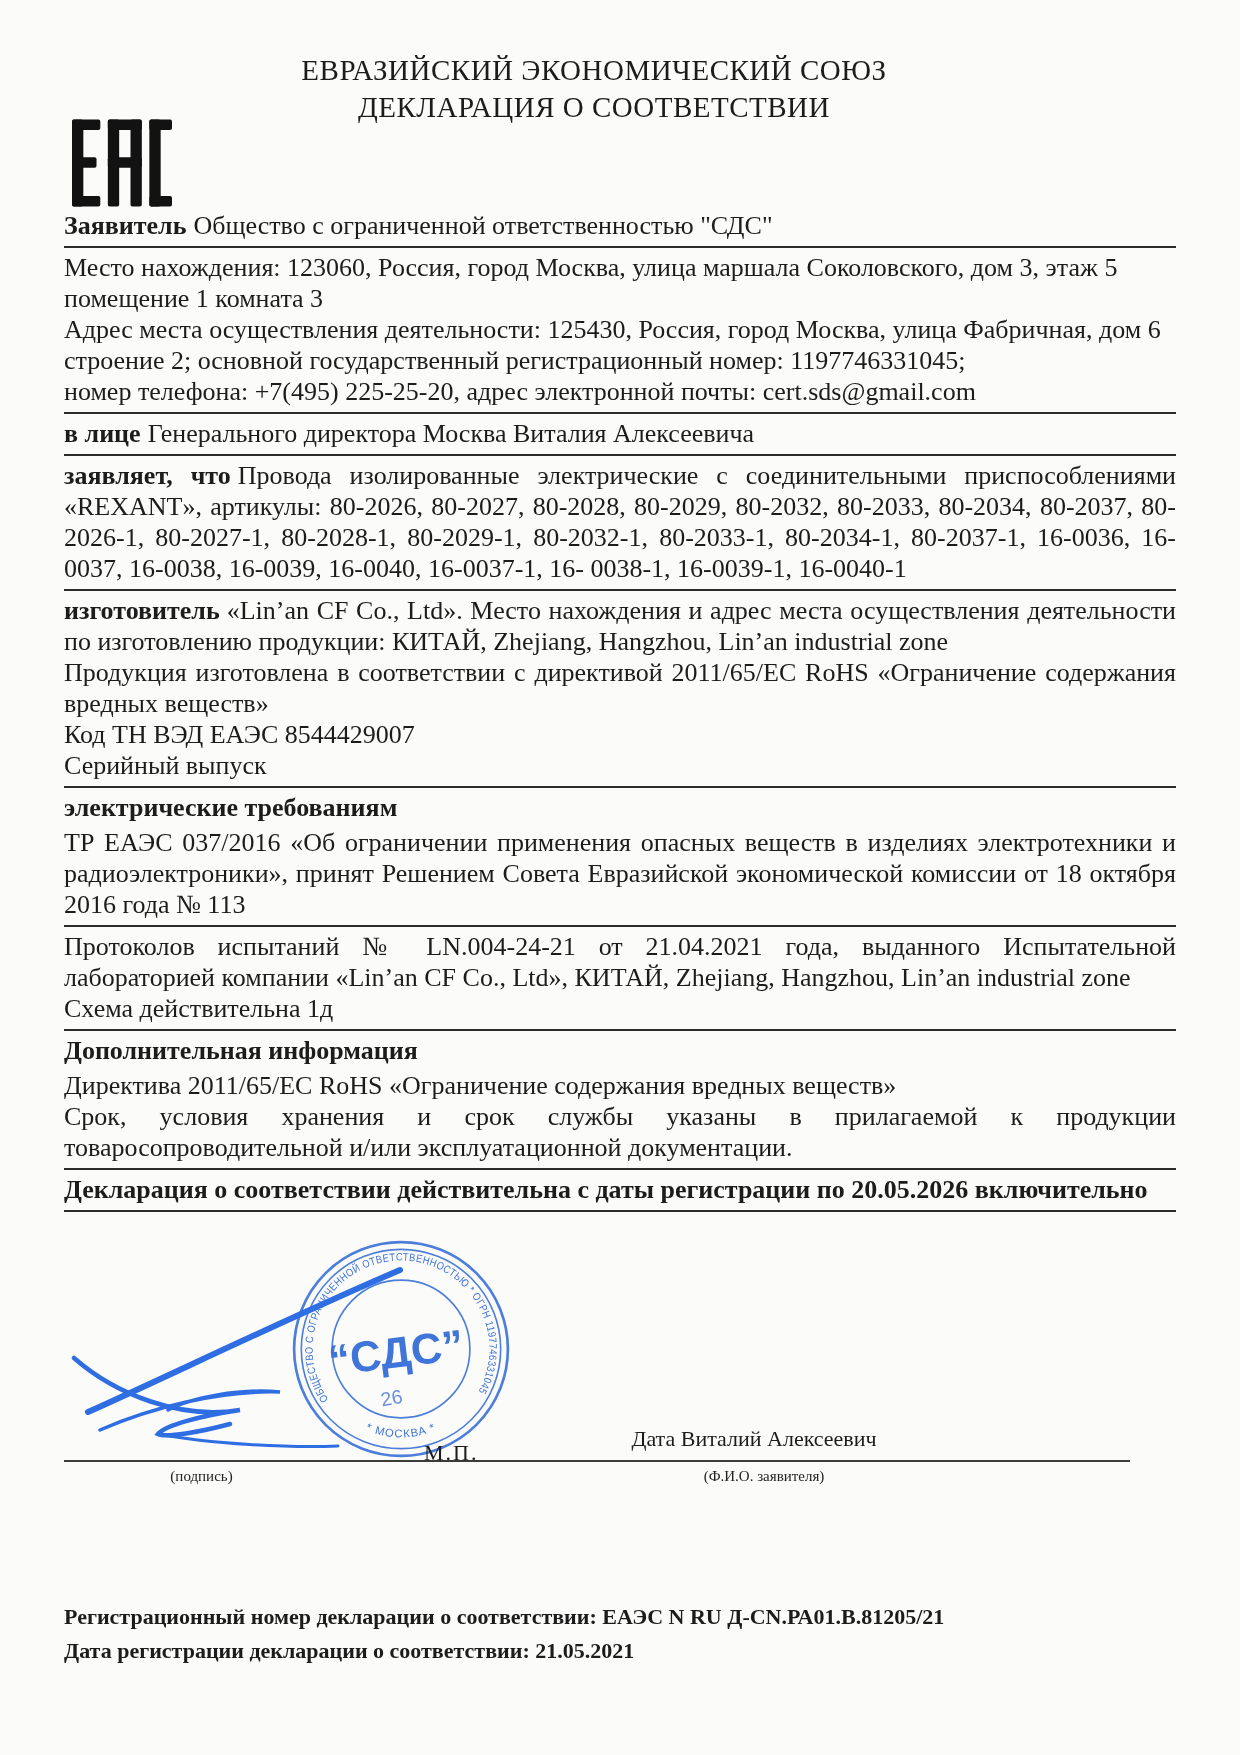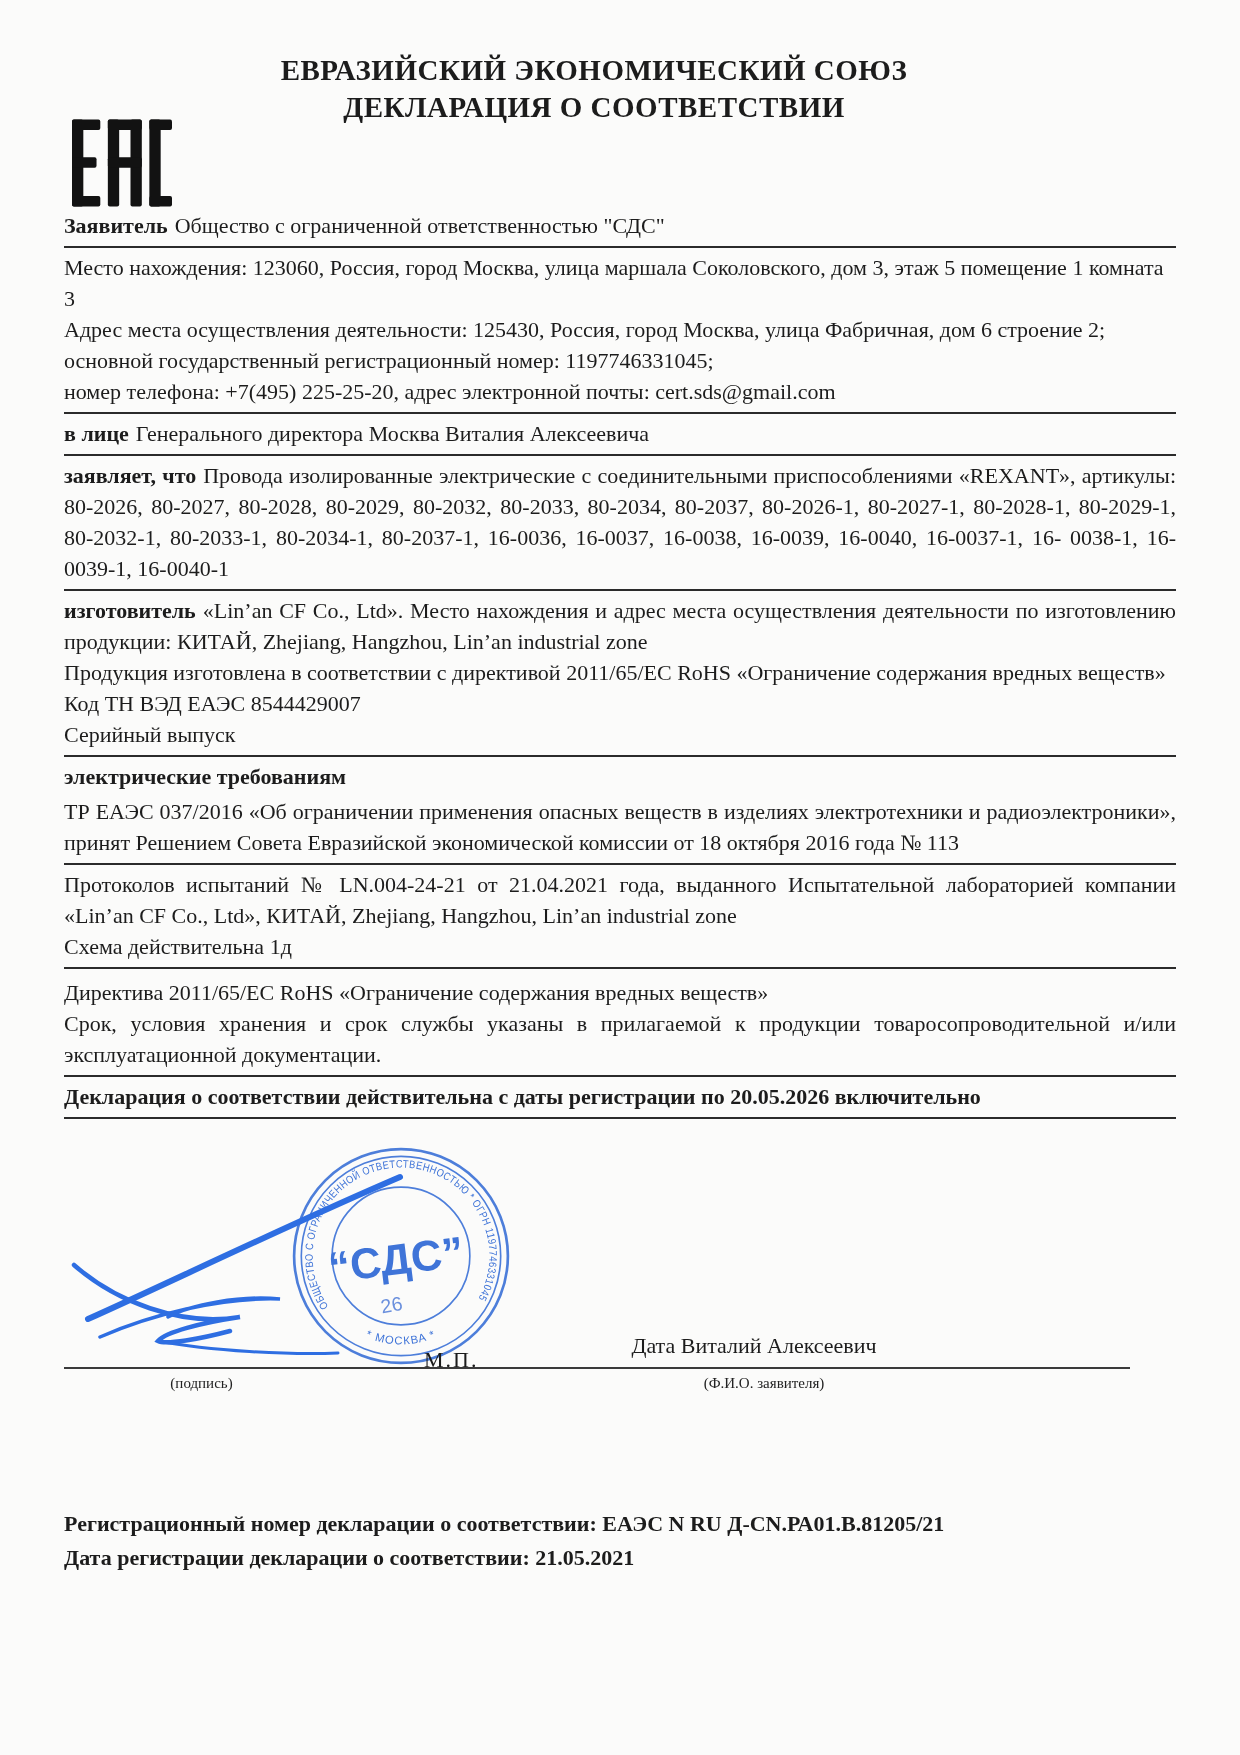--- a/index.html
+++ b/index.html
@@ -4,24 +4,24 @@
 <style>
   html,body{margin:0;padding:0;}
   body{
     width:1240px;height:1755px;overflow:hidden;
     background:#fbfbfa;color:#1c1c1c;
     font-family:"Liberation Serif","DejaVu Serif",serif;
   }
   .page{position:relative;width:1240px;height:1755px;}
   .content{position:relative;padding:52px 64px 0 64px;}
   .titles{width:1060px;text-align:center;}
-  .title{font-size:29px;font-weight:bold;letter-spacing:.5px;line-height:37px;margin:0;}
+  .title{font-size:29px;font-weight:normal;letter-spacing:.5px;line-height:37px;margin:0;}
   .eac-logo{position:absolute;left:72px;top:118px;}
   .body-start{height:84px;}
-  p.row{margin:0;font-size:22px;line-height:31px;}
+  p.row{margin:0;font-size:26px;line-height:31px;}
   p.just{text-align:justify;}
   .lbl{font-weight:bold;margin-right:7px;}
   .rule{height:2px;background:#2b2b2b;margin:5px 0 4px 0;}
   .gap4{height:4px;}
   .bold-row{font-weight:bold;}
   
   .sig-block{position:relative;height:368px;margin-top:2px;}
   .sig-ink{position:absolute;left:6px;top:46px;z-index:3;}
   .stamp{position:absolute;left:226px;top:22px;z-index:2;}
   .sig-line{position:absolute;left:0;top:244px;width:1066px;height:2px;background:#3a3a3a;z-index:1;}
@@ -84,20 +84,21 @@
 
     <p class="row bold-row">электрические требованиям</p>
     <div class="gap4"></div>
     <p class="row just">ТР ЕАЭС 037/2016 «Об ограничении применения опасных веществ в изделиях электротехники и радиоэлектроники», принят Решением Совета Евразийской экономической комиссии от 18 октября 2016 года № 113</p>
     <div class="rule"></div>
 
     <p class="row just">Протоколов испытаний №  LN.004-24-21 от 21.04.2021 года, выданного Испытательной лабораторией компании «Lin’an CF Co., Ltd», КИТАЙ, Zhejiang, Hangzhou, Lin’an industrial zone</p>
     <p class="row">Схема действительна 1д</p>
     <div class="rule"></div>
 
+    <p class="row bold-row">Дополнительная информация</p>
     <div class="gap4"></div>
     <p class="row">Директива 2011/65/EC RoHS «Ограничение содержания вредных веществ»</p>
     <p class="row just">Срок, условия хранения и срок службы указаны в прилагаемой к продукции товаросопроводительной и/или эксплуатационной документации.</p>
     <div class="rule"></div>
 
     <p class="row bold-row">Декларация о соответствии действительна с даты регистрации по 20.05.2026 включительно</p>
     <div class="rule"></div>
 
     <div class="sig-block">
 

